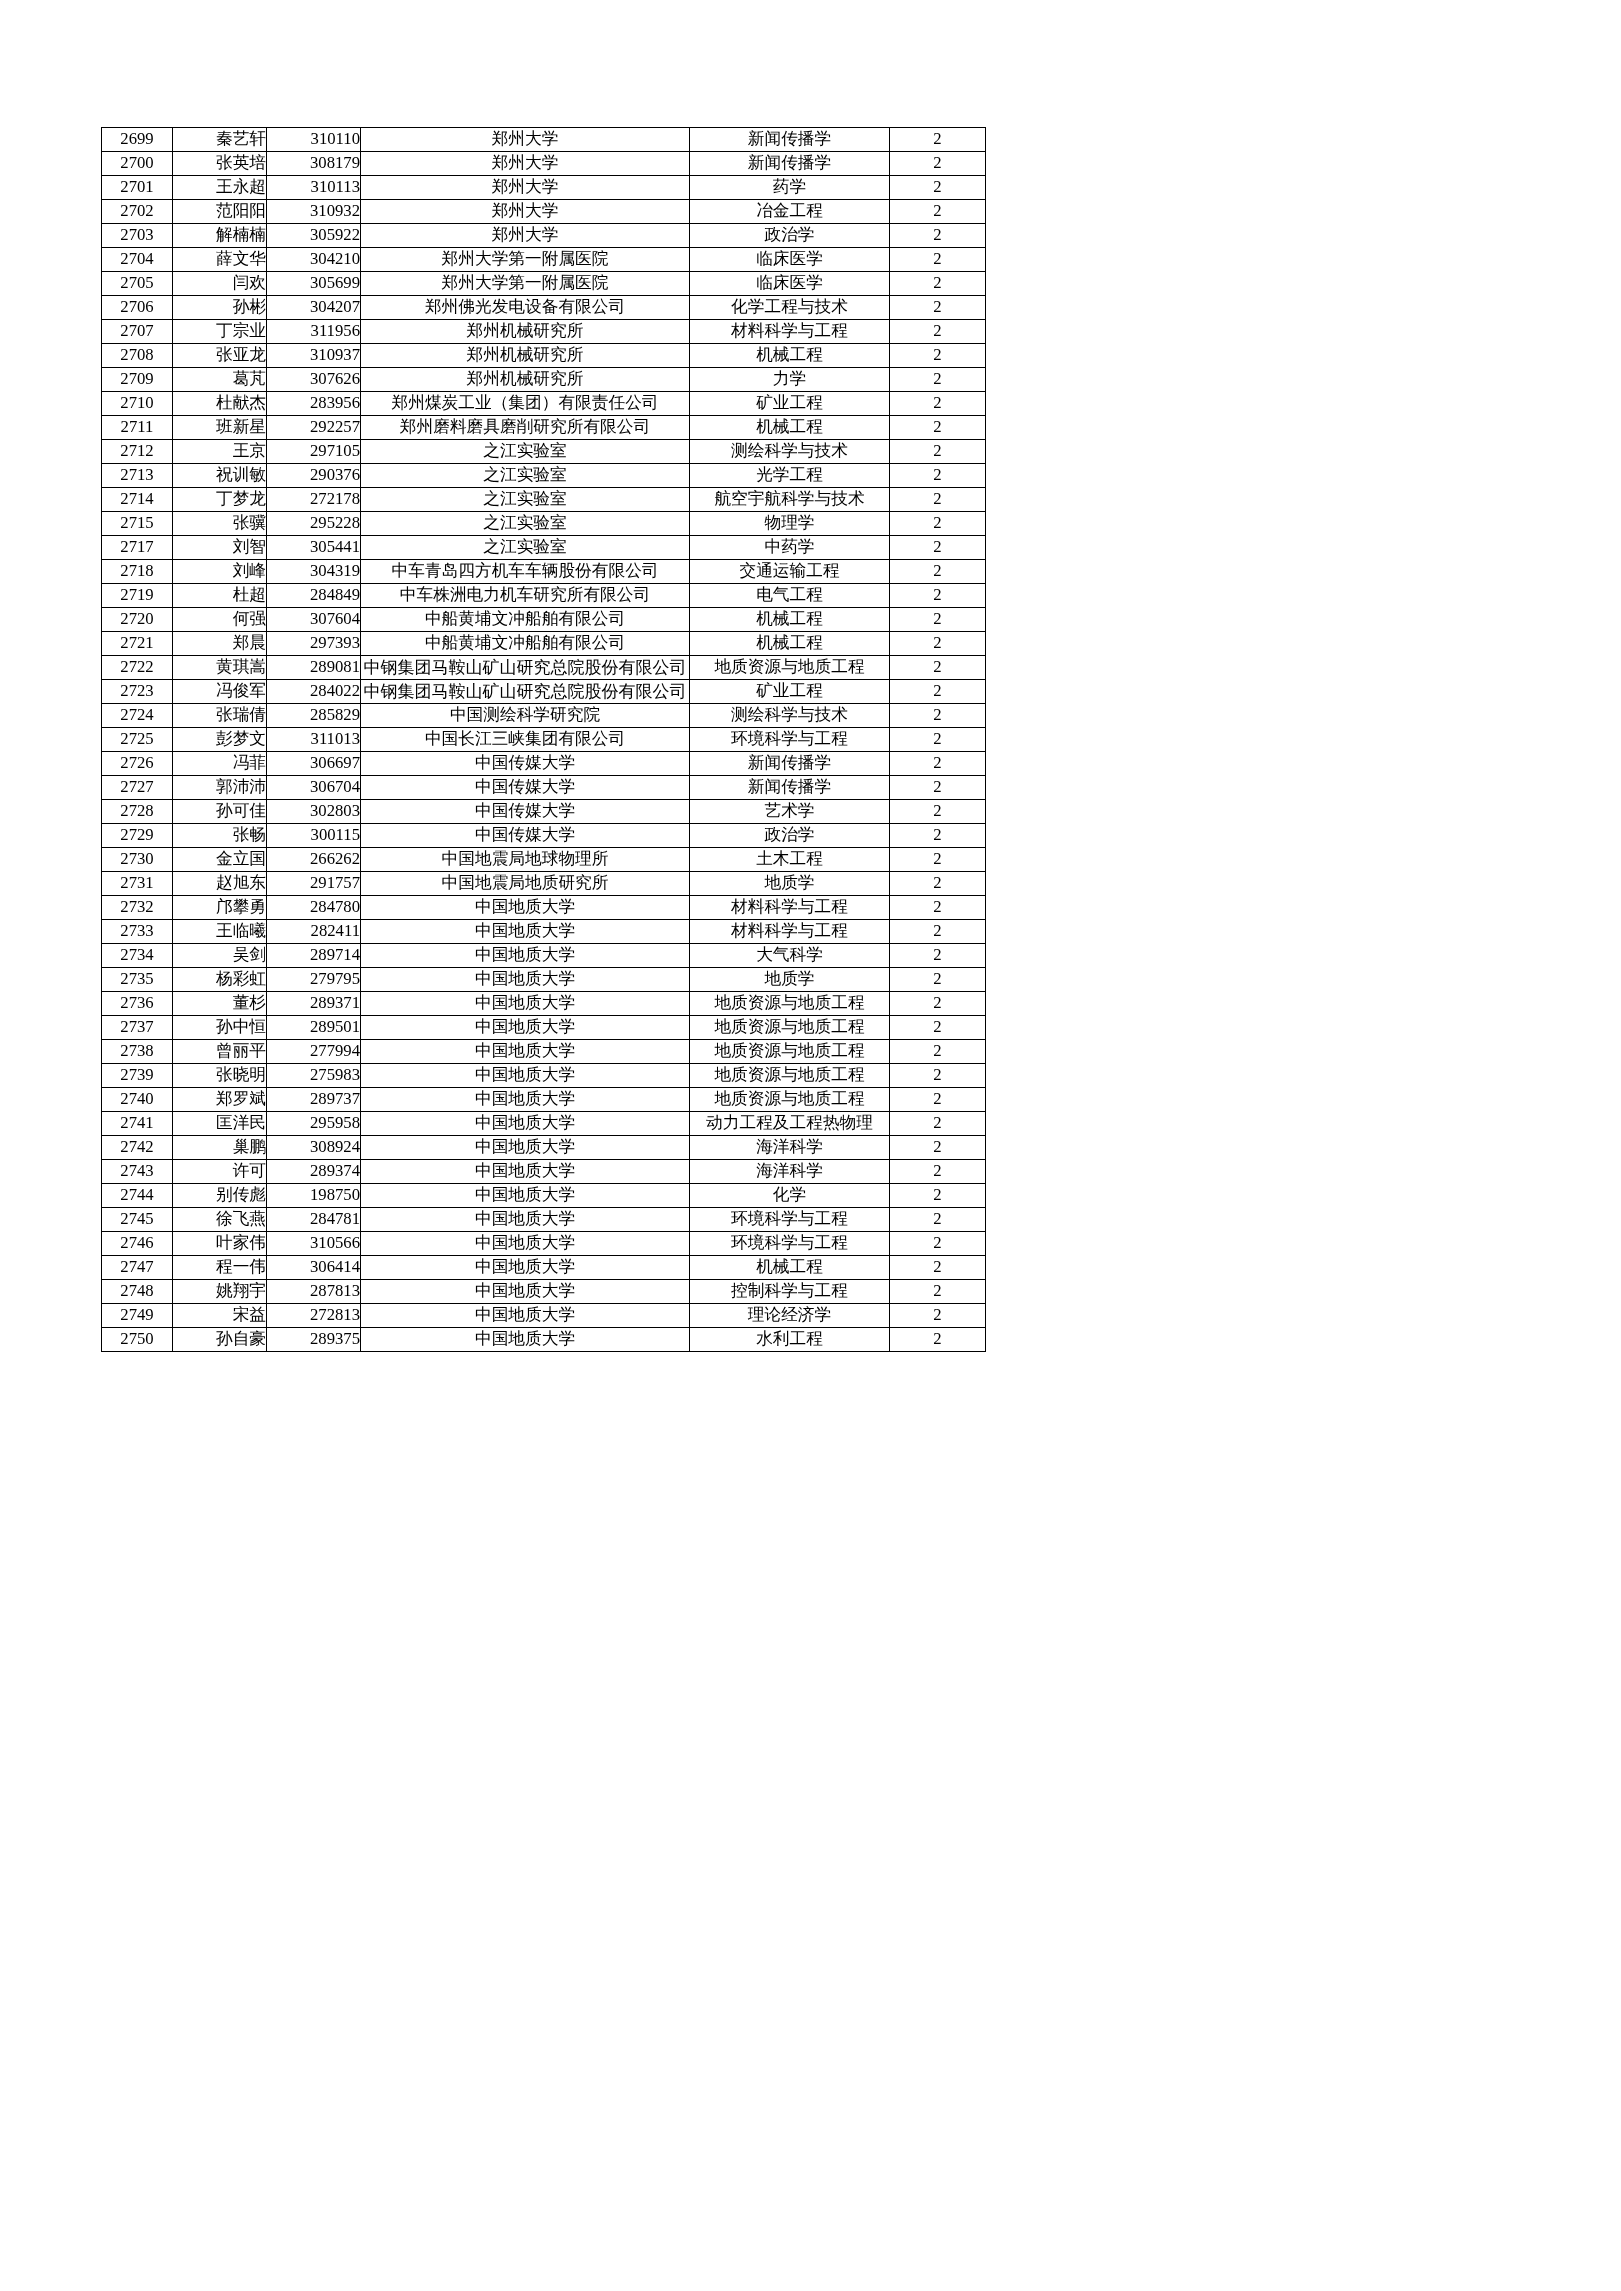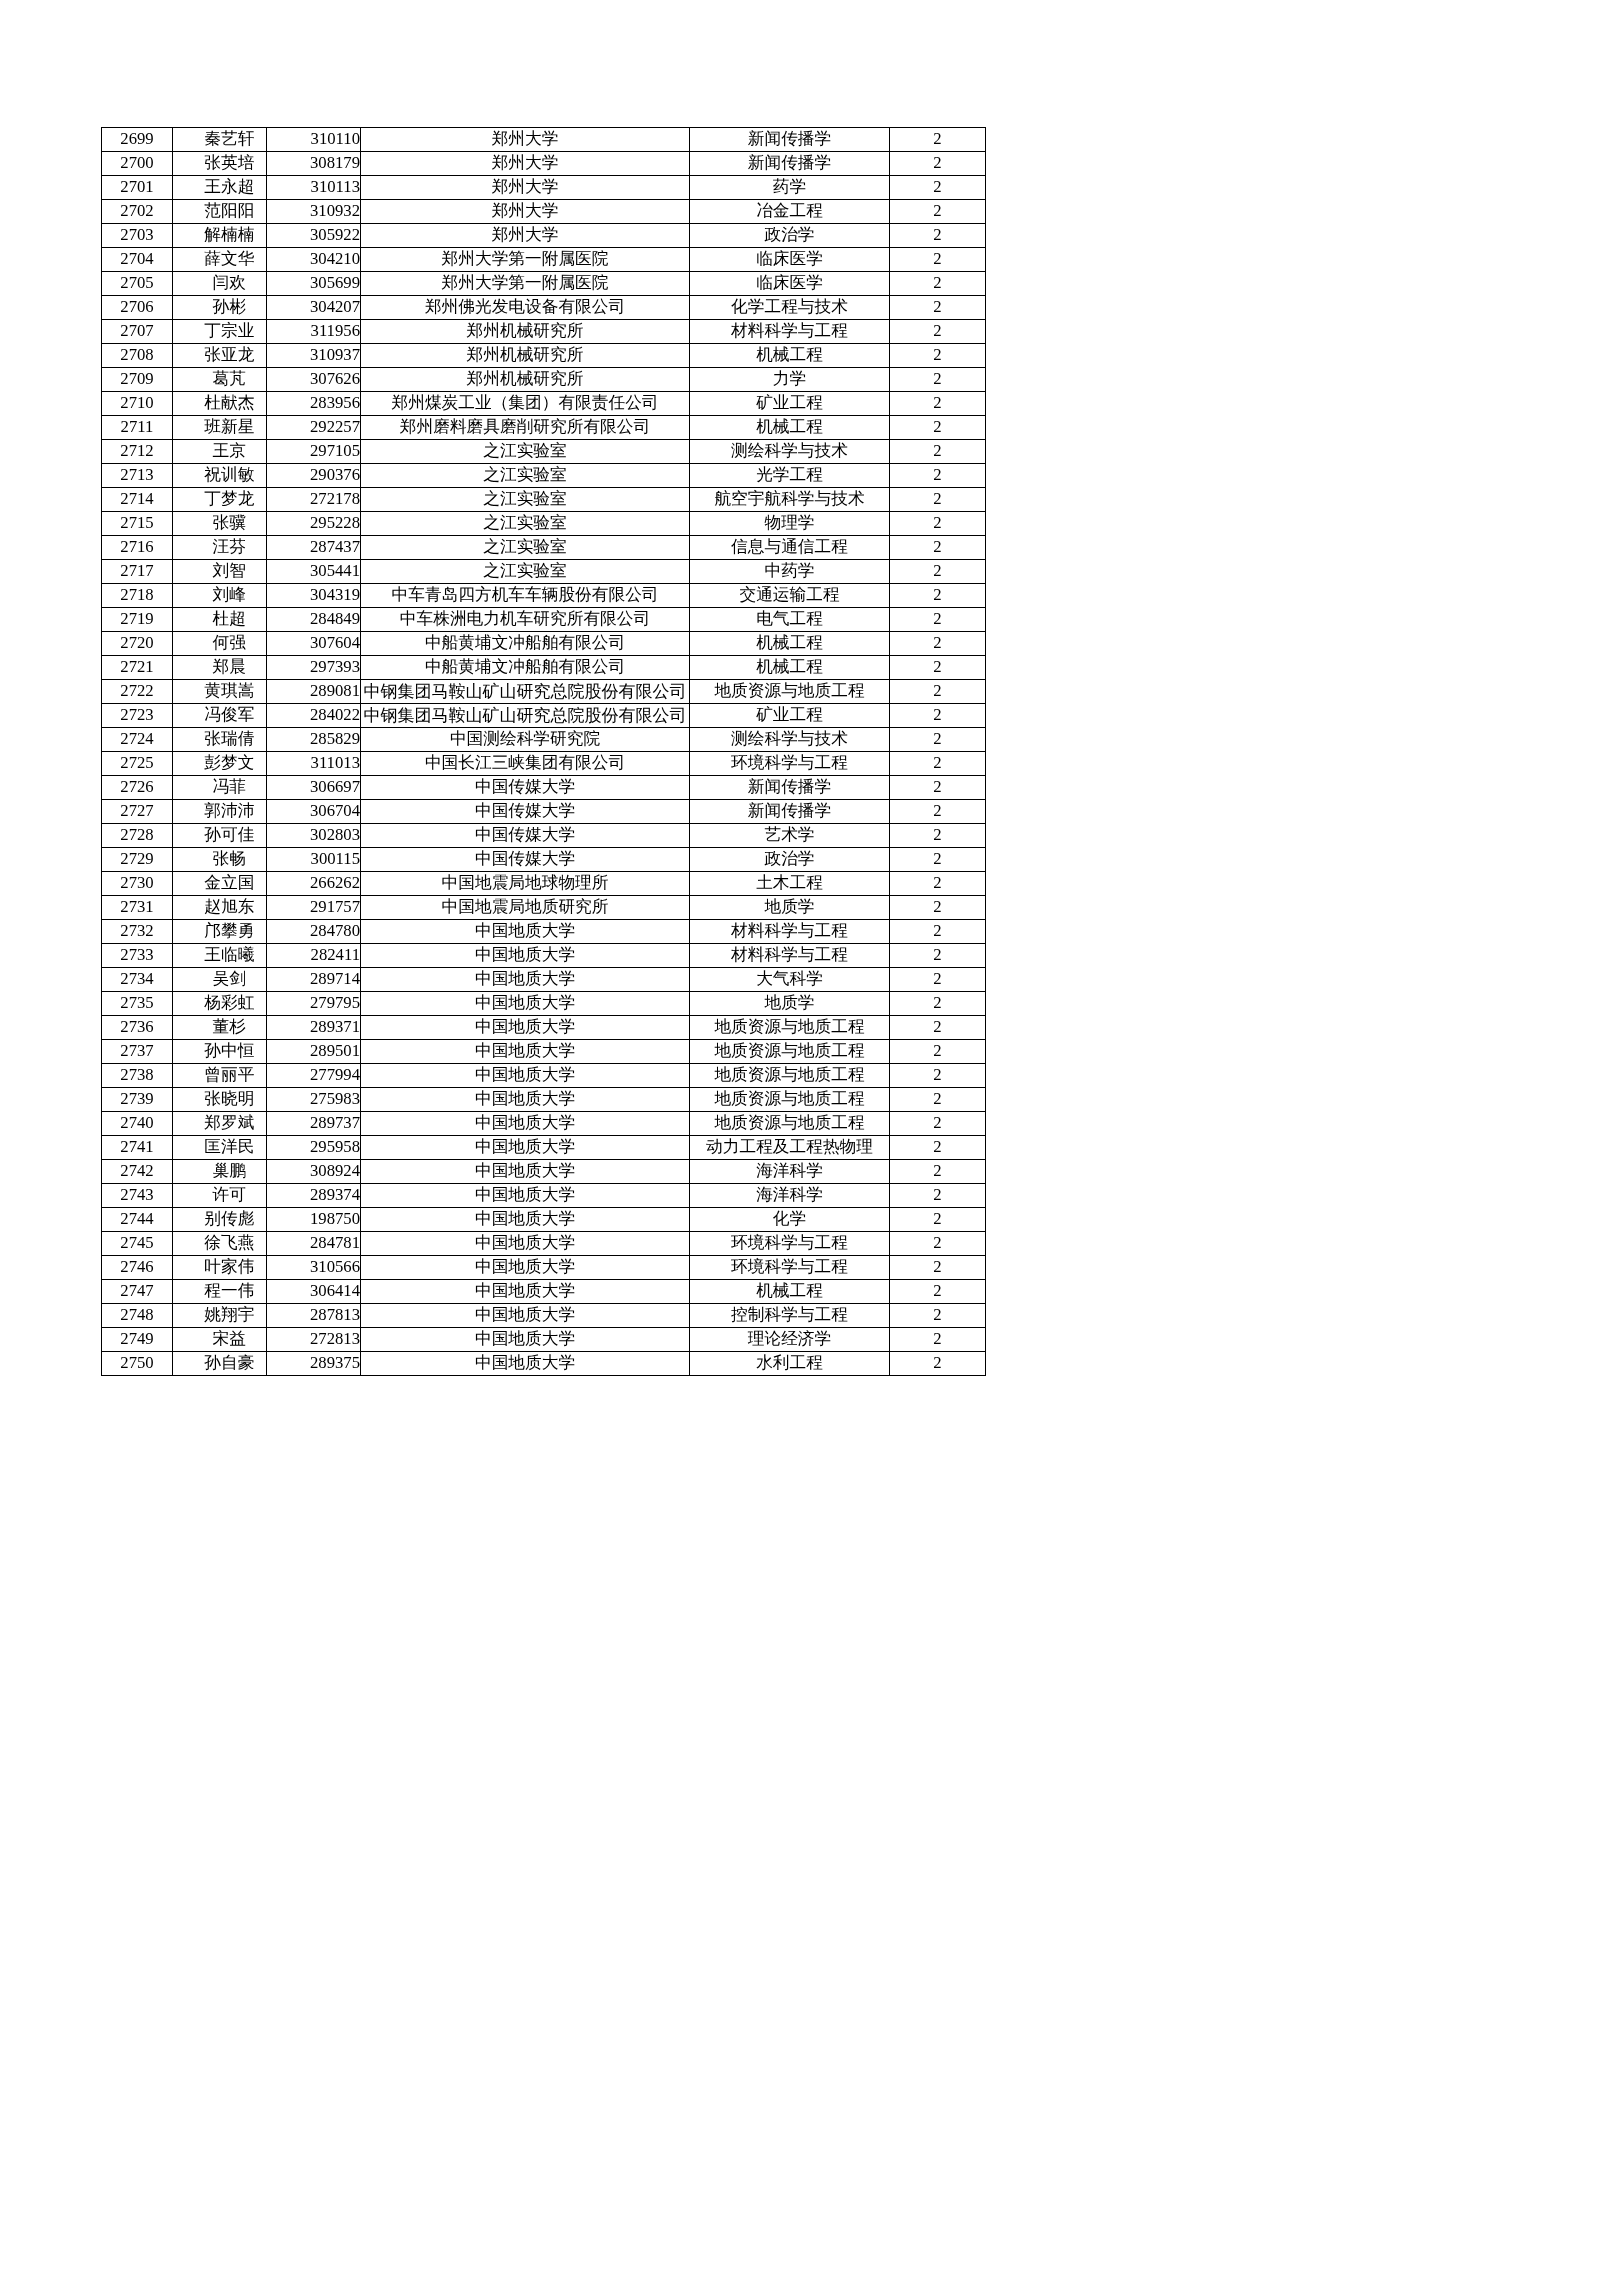--- a/index.html
+++ b/index.html
@@ -34,21 +34,21 @@
     height: 23px;
     font-size: 16.7px;
     line-height: 1;
     text-align: center;
     vertical-align: middle;
     padding: 0;
     overflow: hidden;
     white-space: nowrap;
   }
   table.roster td.c1 {
-    text-align: center;
+    text-align: right;
     padding-left: 19.6px;
     margin-top: 12px;
   }
   table.roster td.c2 {
     text-align: right;
     padding-left: 20.6px;
   }
   table.roster td.small {
     font-size: 17px;
   }
@@ -197,28 +197,20 @@
         </tr>
         <tr>
           <td class="c0">2715</td>
           <td class="c1">张骥</td>
           <td class="c2">295228</td>
           <td class="c3">之江实验室</td>
           <td class="c4">物理学</td>
           <td class="c5">2</td>
         </tr>
         <tr>
-          <td class="c0">2716</td>
-          <td class="c1">汪芬</td>
-          <td class="c2">287437</td>
-          <td class="c3">之江实验室</td>
-          <td class="c4">信息与通信工程</td>
-          <td class="c5">2</td>
-        </tr>
-        <tr>
           <td class="c0">2717</td>
           <td class="c1">刘智</td>
           <td class="c2">305441</td>
           <td class="c3">之江实验室</td>
           <td class="c4">中药学</td>
           <td class="c5">2</td>
         </tr>
         <tr>
           <td class="c0">2718</td>
           <td class="c1">刘峰</td>

